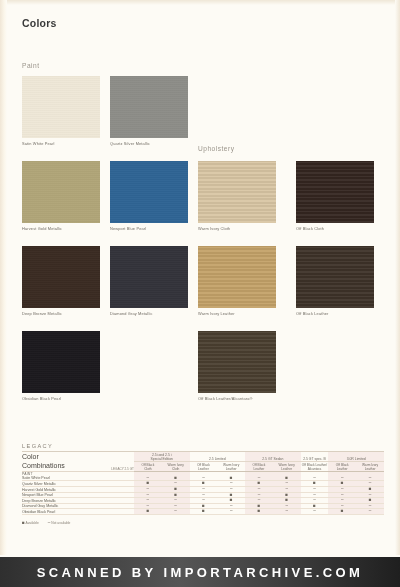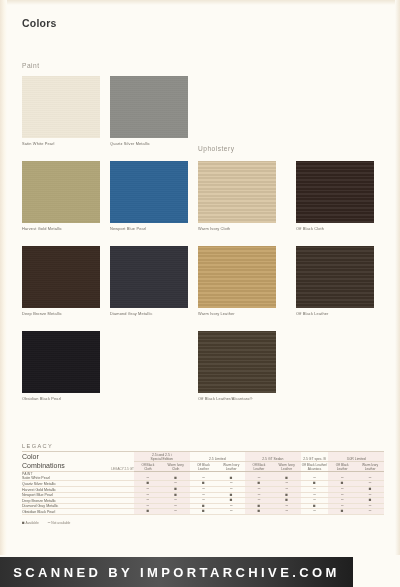--- a/index.html
+++ b/index.html
@@ -107,21 +107,21 @@
   }
   .drow td{border-bottom:1px solid #ece2d4;}
   .legend{
     margin-top:5px;font-size:3.3px;color:#8a8379;
   }
   .legend span.mk{font-size:4.6px;color:#6b655b;}
   .legend em{font-style:normal;margin-right:9px;}
 
   
   .wm{
-    position:absolute;left:0;top:557px;width:353px;height:30px;
+    position:absolute;left:0;top:557px;width:400px;height:30px;
     background:linear-gradient(to right,#2f2f2f 0%,#555 45%,#3a3a3a 75%,#1f1f1f 100%);
     display:flex;align-items:center;justify-content:center;
   }
   .wm span{
     color:#fff;font-size:13px;font-weight:bold;
     letter-spacing:3.4px;font-family:"Liberation Sans", sans-serif;
   }
 </style>
 </head>
 <body>

